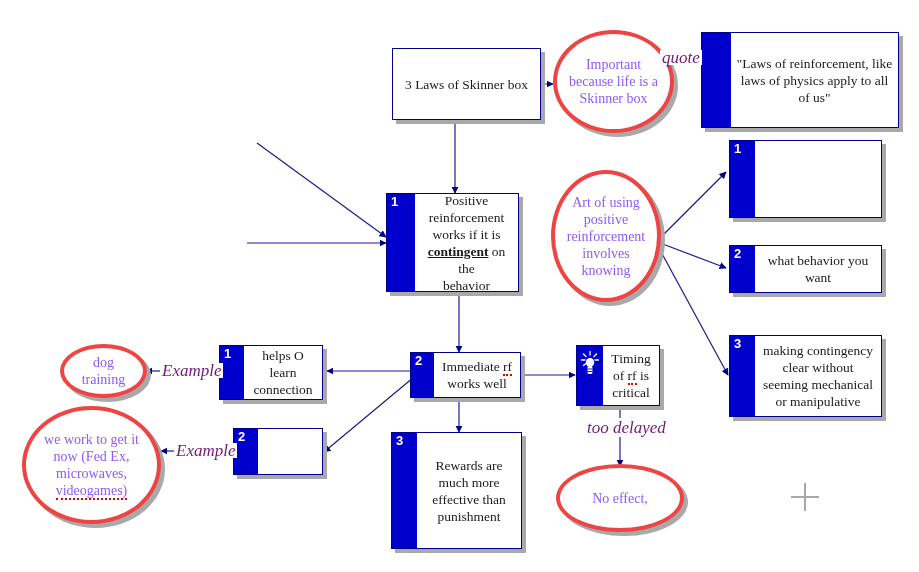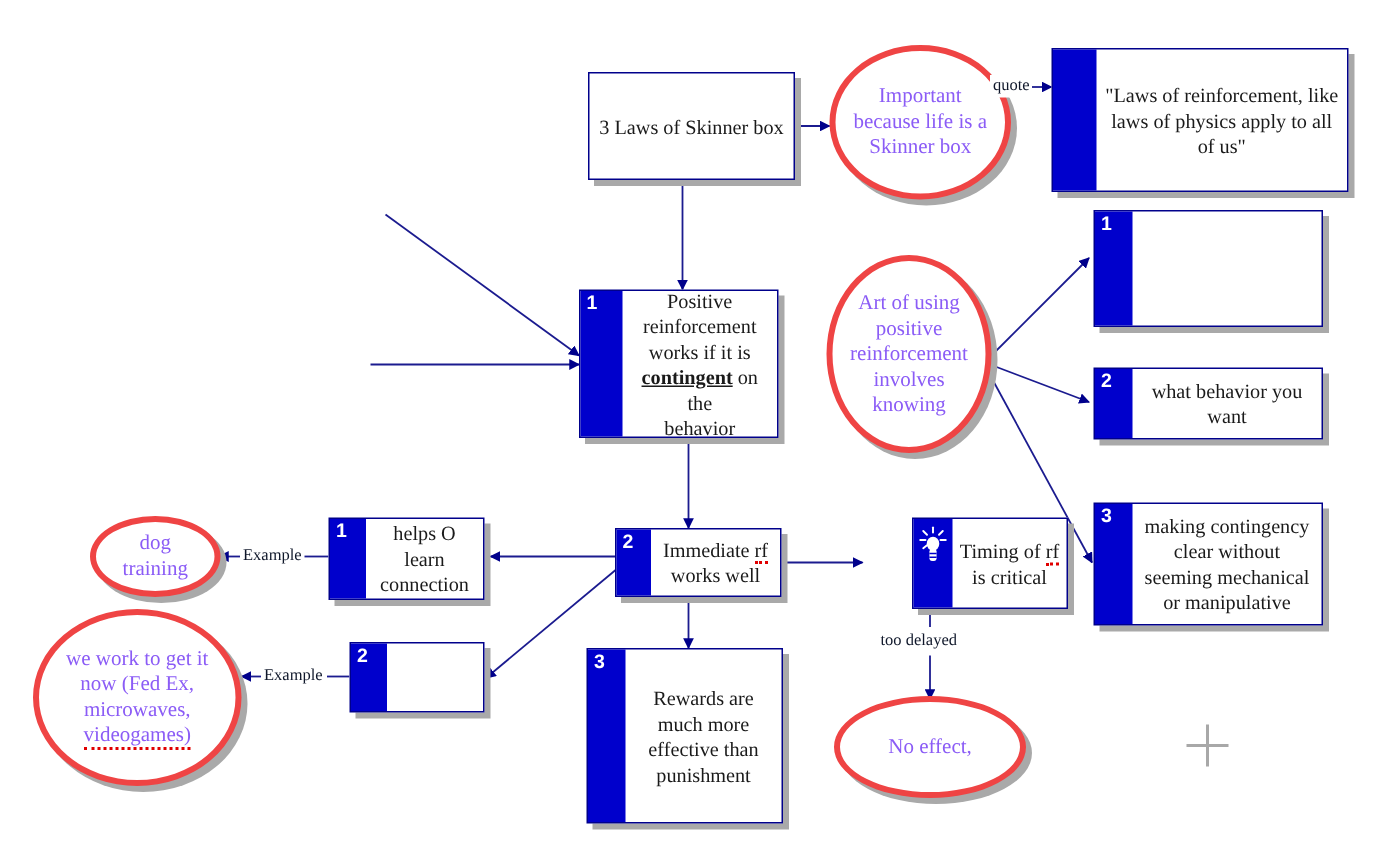--- a/index.html
+++ b/index.html
@@ -82,26 +82,27 @@
     line-height: 17px;
     box-shadow: 4px 4px 0 0 #a9a9a9;
     z-index: 3;
   }
   .ellipse .txt { padding: 0 10px; }
 
   
   .edge-label {
     position: absolute;
     background: #ffffff;
-    color: #0f172a;
-    font-size: 11px;
+    color: #701a75;
+    font-size: 17px;
     line-height: 15px;
     padding: 0 2px;
     white-space: nowrap;
     z-index: 4;
+    font-style: italic;
   }
 
   
   .sp {
     border-bottom: 2px dotted #e00000;
     padding-bottom: 0px;
   }
   .ul-bold {
     font-weight: bold;
     text-decoration: underline;
@@ -177,21 +178,21 @@
       <line x1="162" y1="371" x2="146" y2="371" marker-end="url(#arw)"></line>
 
       <line x1="233" y1="451" x2="218" y2="451"></line>
       <line x1="177" y1="451" x2="161" y2="451" marker-end="url(#arw)"></line>
 
       <line x1="620" y1="406" x2="620" y2="418"></line>
       <line x1="620" y1="437" x2="620" y2="466" marker-end="url(#arw)"></line>
     </g>
   </svg>
 
-  <div class="node rect plain" style="left:392px; top:48px; width:138px; height:72px;">
+  <div class="node rect plain" style="left:392px; top:48px; width:149px; height:72px;">
     <div class="body">3 Laws of Skinner box</div>
   </div>
 
   <div class="node ellipse" style="left:553px; top:30px; width:121px; height:103px;">
     <span class="txt">Important because life is a Skinner box</span>
   </div>
 
   <div class="edge-label" style="left:660px; top:50px;">quote</div>
 
   <div class="node rect" style="left:701px; top:32px; width:198px; height:96px;">
@@ -255,21 +256,21 @@
 
   <div class="node rect" style="left:410px; top:352px; width:111px; height:46px;">
     <div class="band" style="width:23px;">
       <span class="num">2</span>
     </div>
     <div class="body">
       <div><span>Immediate </span><span class="sp">rf</span><span> works well</span></div>
     </div>
   </div>
 
-  <div class="node rect" style="left:608px; top:345px; width:104px; height:61px;">
+  <div class="node rect" style="left:576px; top:345px; width:84px; height:61px;">
     <div class="band" style="width:26px;">
       <svg class="bulb" viewBox="0 0 20 26">
         <g stroke="#ffffff" stroke-width="1.3" fill="none" stroke-linecap="round">
           <line x1="10" y1="0.5" x2="10" y2="4"></line>
           <line x1="3.5" y1="3" x2="6" y2="5.5"></line>
           <line x1="16.5" y1="3" x2="14" y2="5.5"></line>
           <line x1="1.5" y1="9" x2="5" y2="9"></line>
           <line x1="18.5" y1="9" x2="15" y2="9"></line>
           <line x1="3.5" y1="14.5" x2="6" y2="12.5"></line>
         </g>

